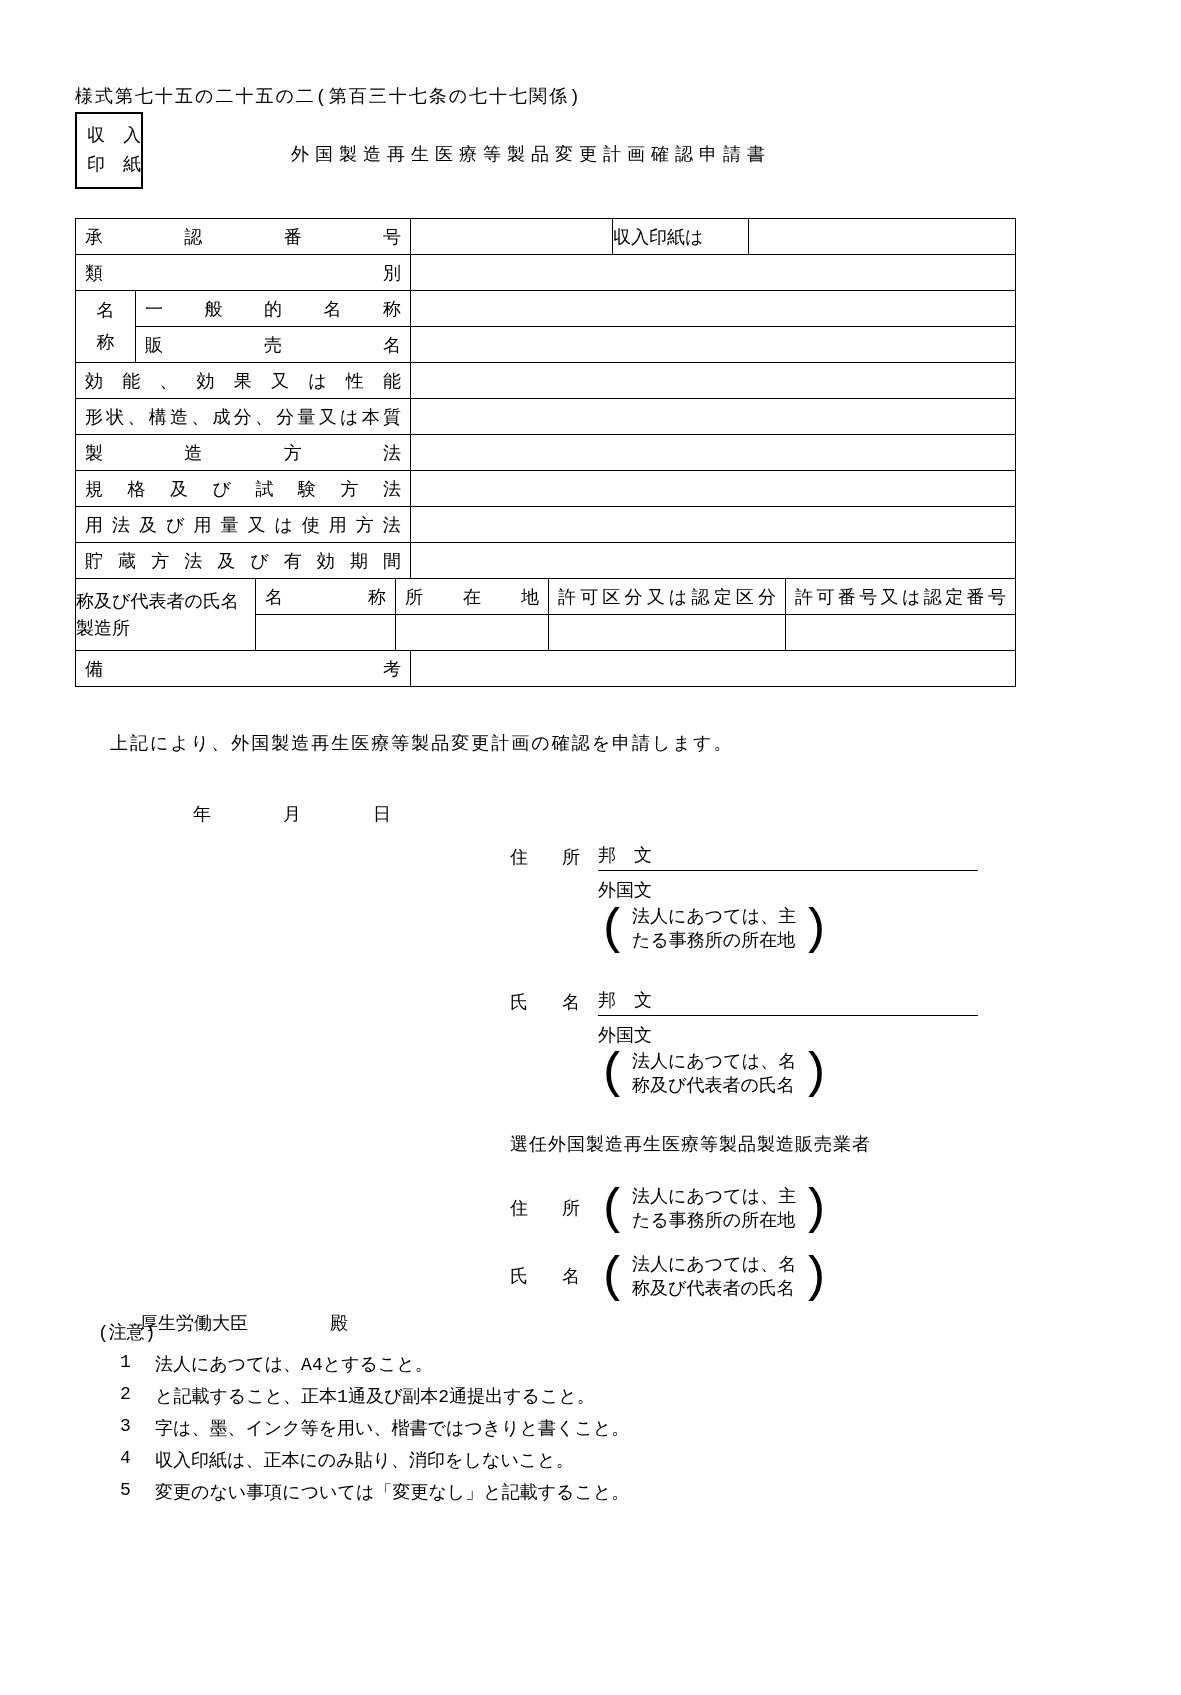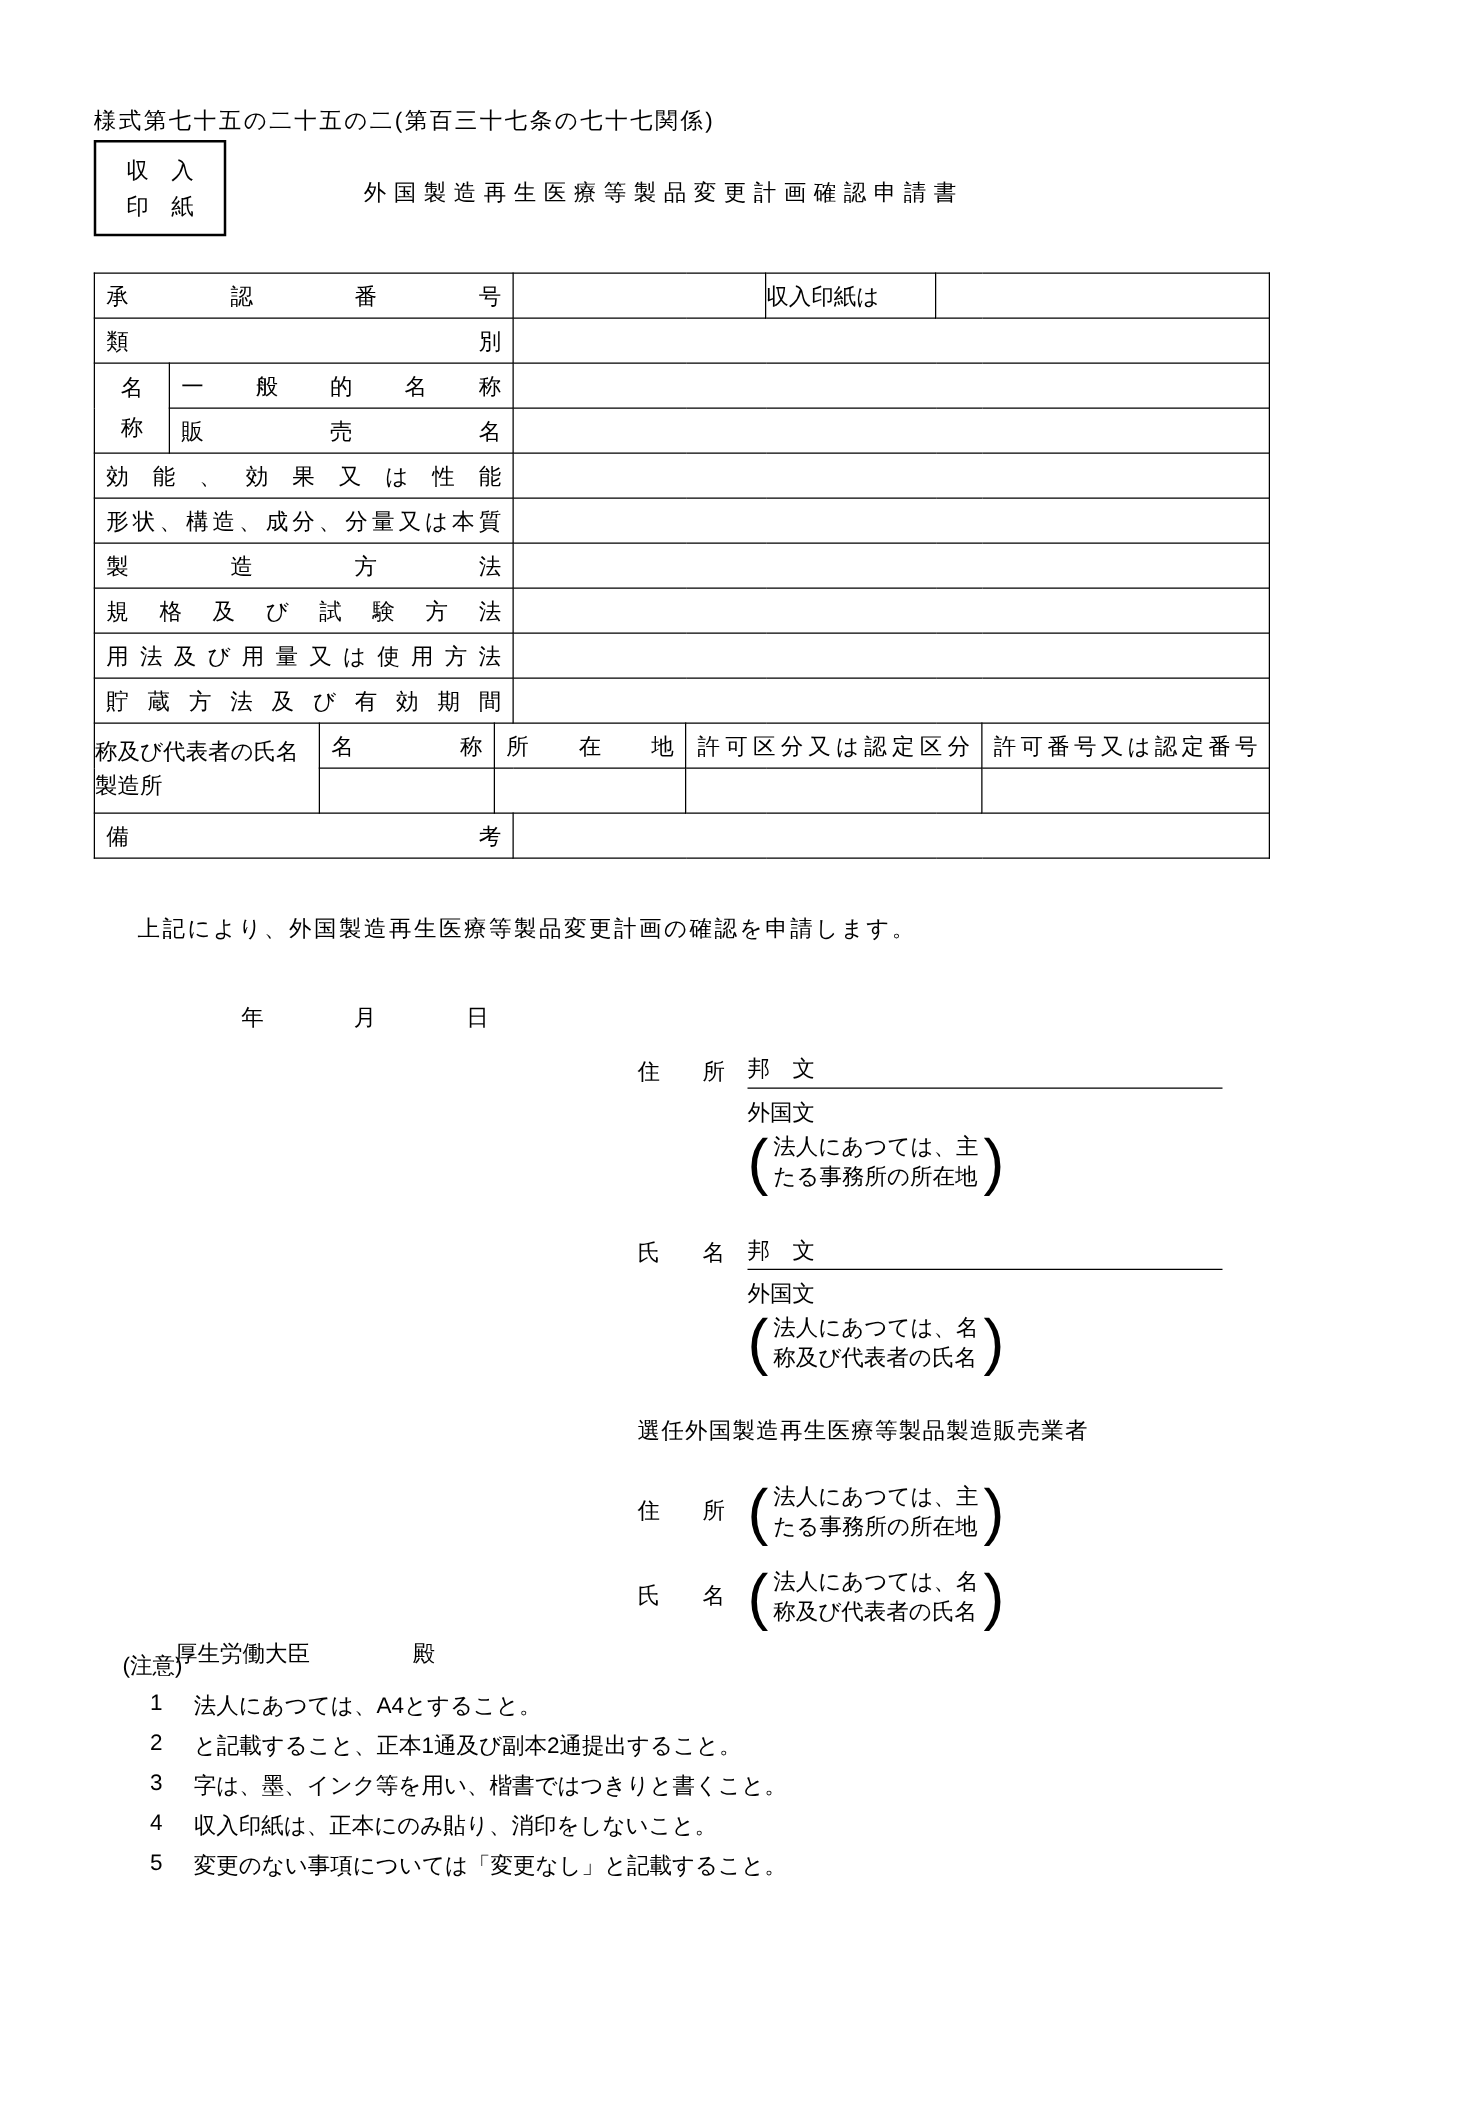--- a/index.html
+++ b/index.html
@@ -2,28 +2,28 @@
 <html><head>
 <meta charset="utf-8">
 <style>
   * { margin:0; padding:0; box-sizing:border-box; }
   html, body { background:#ffffff; }
   .page {
     position:relative; width:1181px; height:1695px; background:#fff; color:#000;
     font-family:"Liberation Sans","DejaVu Sans",sans-serif; font-size:18px;
     overflow:hidden;
   }
-  .abs { position:absolute; }
+  .abs { position:absolute;font-family:Liberation Mono, monospace; }
   .pre { white-space:pre-line; }
 
   .form-number { left:75px; top:84px; letter-spacing:2px; }
 
   .stamp-box {
-    left:75px; top:112px; width:106px; height:77px; border:2px solid #000;
-    display:flex; align-items:center; justify-content:center; text-align:center;
+    left:75px; top:112px; width:68px; height:77px; border:2px solid #000;
+    display:flex; align-items:center; justify-content:flex-end; text-align:center;
   }
   .stamp-box .pre { line-height:1.6; }
 
   .doc-title { left:61px; top:142px; width:940px; text-align:center; letter-spacing:6px; }
 
   table.main-table {
     position:absolute; left:75px; top:218px; width:940px;
     border-collapse:collapse; table-layout:fixed;
   }
   .main-table tr { height:36px; }

